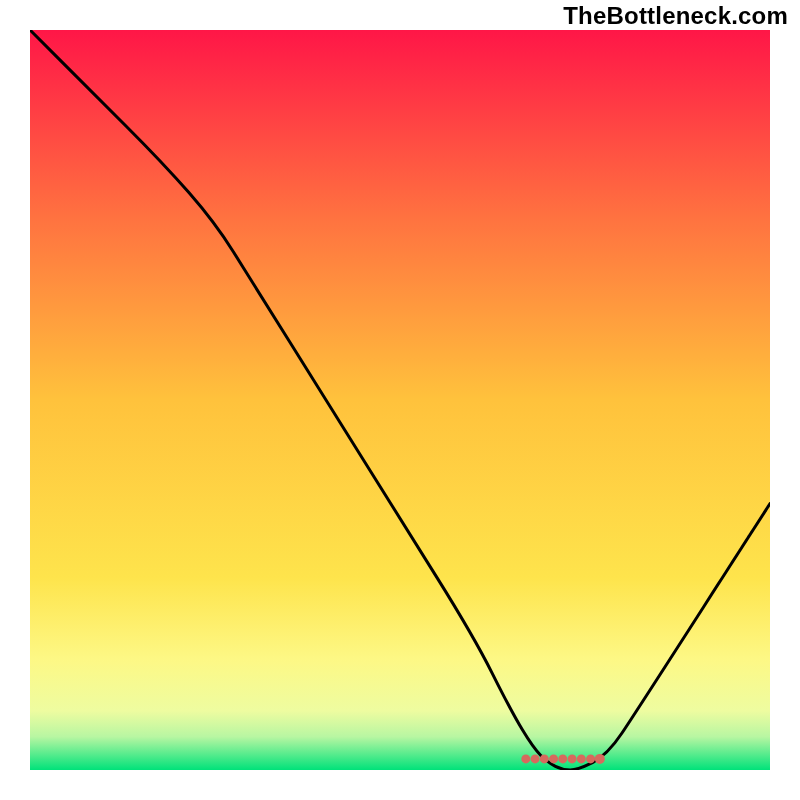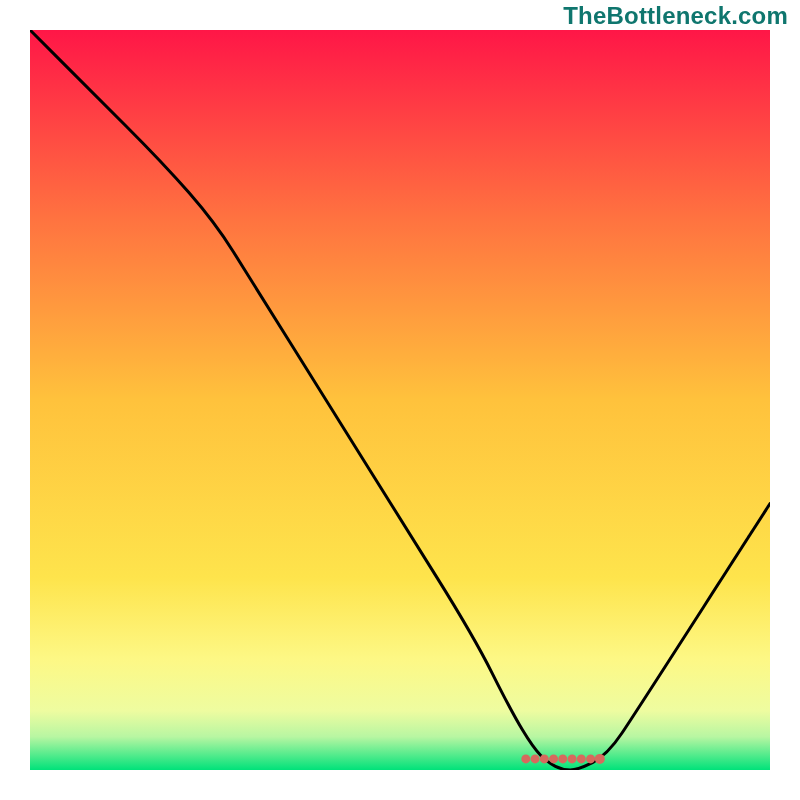--- a/index.html
+++ b/index.html
@@ -15,21 +15,21 @@
     width: 800px;
     height: 800px;
   }
   .watermark {
     position: absolute;
     top: 2px;
     right: 12px;
     font-family: Arial, Helvetica, sans-serif;
     font-size: 24px;
     font-weight: bold;
-    color: #0f766e;
+    color: #000000;
     letter-spacing: 0.2px;
   }
   .plot-area {
     position: absolute;
     left: 30px;
     top: 30px;
     width: 740px;
     height: 740px;
     background: #ffffff;
   }

